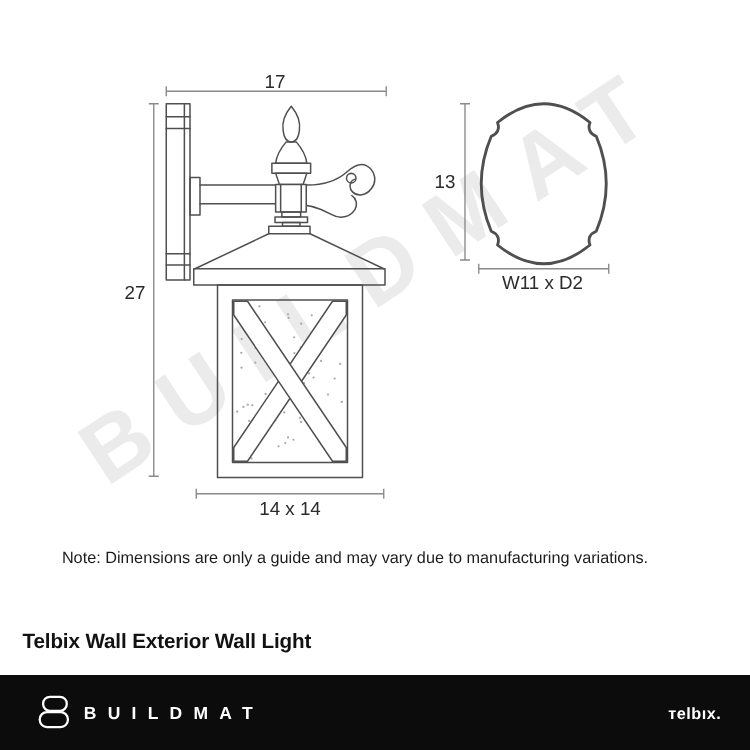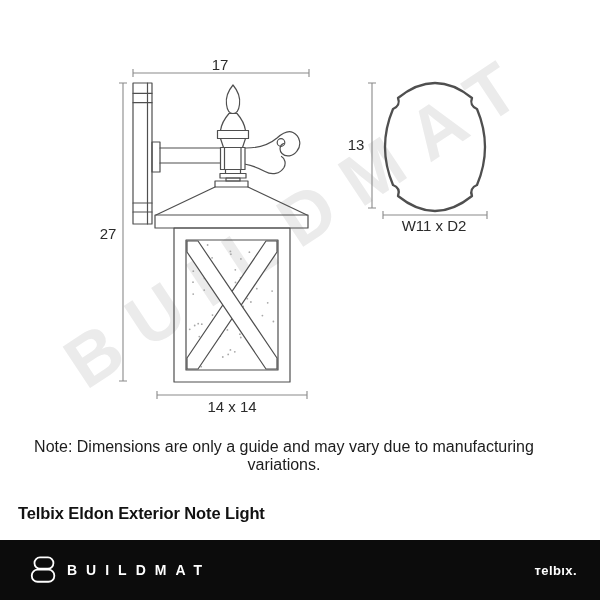--- a/index.html
+++ b/index.html
@@ -8,21 +8,21 @@
   
   .watermark{position:absolute;left:300px;top:219px;z-index:0;
     transform:translate(-50%,-50%) rotate(-33.5deg);
     font-size:72px;font-weight:bold;letter-spacing:22px;color:#ebebeb;
     white-space:nowrap;user-select:none;}
   
   .diagram{position:absolute;left:0;top:0;z-index:1;}
   .diagram text{font-family:"Liberation Sans",sans-serif;font-size:15px;fill:#2b2b2b;}
   
   .note{position:absolute;z-index:2;left:0;top:438px;width:568px;text-align:center;
-        font-size:16px;color:#1c1c1c;}
+        font-size:13px;color:#1c1c1c;}
   .title{position:absolute;z-index:2;left:18px;top:504px;font-size:16.5px;font-weight:700;
          color:#121212;letter-spacing:-0.1px;}
   
   .footer{position:absolute;z-index:3;left:0;top:540px;width:600px;height:60px;background:#0c0c0c;
           display:flex;align-items:center;justify-content:space-between;
           padding:0 23px 0 30px;box-sizing:border-box;}
   .brand{display:flex;align-items:center;gap:10px;}
   .brand-icon{width:27px;height:31px;}
   .brand-text{color:#ffffff;font-size:14px;font-weight:bold;letter-spacing:9px;}
   .telbix{color:#ffffff;font-size:13px;font-weight:600;letter-spacing:0.4px;}
@@ -144,21 +144,21 @@
       <text x="220" y="70">17</text>
       <text x="108" y="239">27</text>
       <text x="232" y="412">14 x 14</text>
       <text x="356" y="150">13</text>
       <text x="434" y="231">W11 x D2</text>
     </g>
   </svg>
 
   <div class="note">Note: Dimensions are only a guide and may vary due to manufacturing variations.</div>
 
-  <div class="title">Telbix Eldon Exterior Note Light</div>
+  <div class="title">Telbix Wall Exterior Wall Light</div>
 
   <div class="footer">
     <div class="brand">
       <svg class="brand-icon" viewBox="0 0 30 34" fill="none" stroke="#ffffff" stroke-width="2">
         <rect x="5" y="2.5" width="21" height="12.5" rx="6"></rect>
         <rect x="2" y="16" width="25" height="13.5" rx="6.5"></rect>
       </svg>
       <span class="brand-text">BUILDMAT</span>
     </div>
     <span class="telbix">тelbıx.</span>

